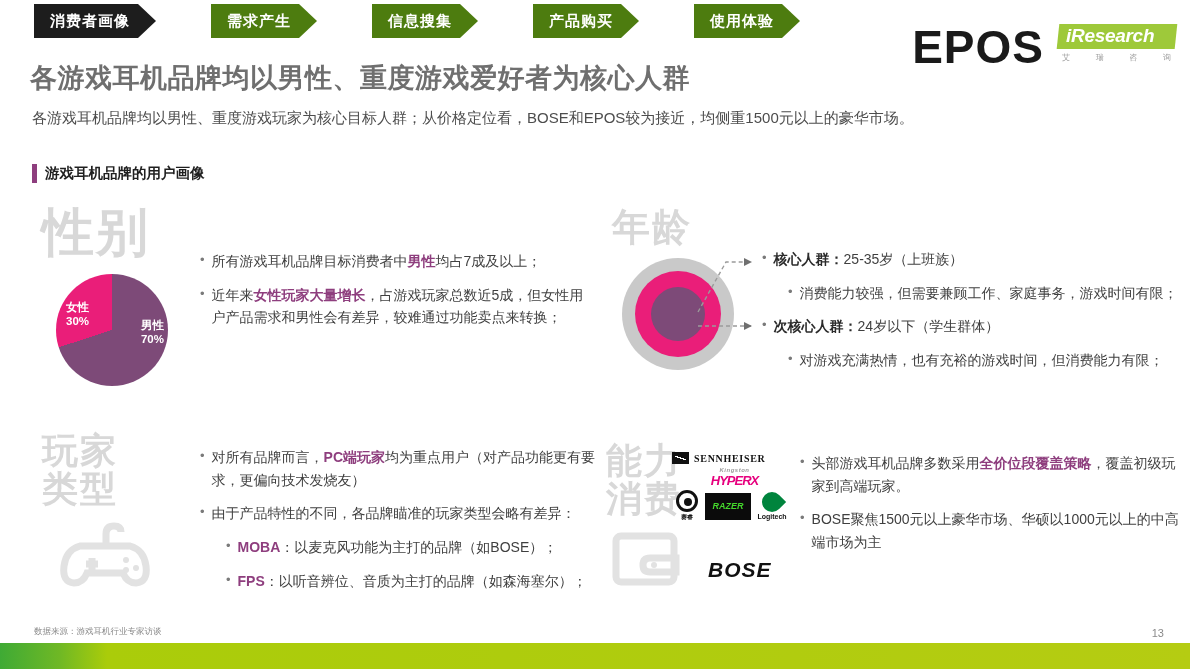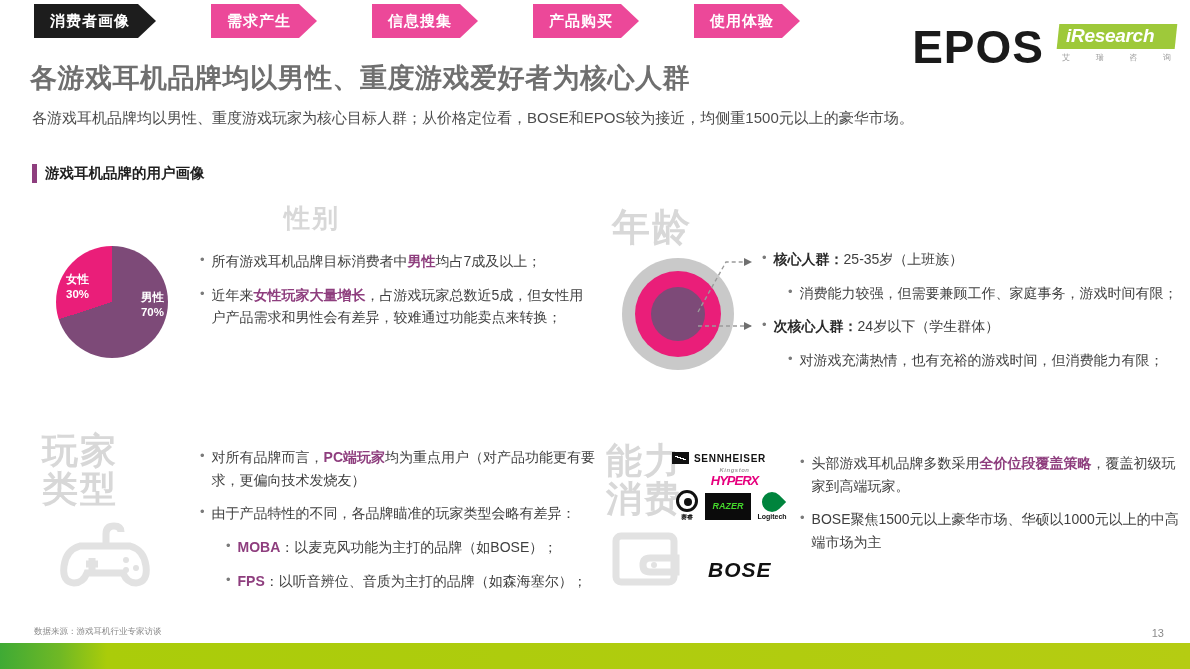--- a/index.html
+++ b/index.html
@@ -10,21 +10,21 @@
     overflow: hidden;
   }
   .slide { position: relative; width: 1190px; height: 669px; background:#fff; }
 
   
   .nav { position:absolute; left:34px; top:4px; height:34px; display:flex; align-items:flex-start;gap:47px; }
   .chev {
     position:relative; height:34px; display:flex; align-items:center; justify-content:center;
     color:#ffffff; font-size:15px; font-weight:600; letter-spacing:1px;
     padding:0 26px 0 16px; margin-right:8px;
-    background:#ec4899;
+    background:#4d7c0f;
     clip-path: polygon(0 0, calc(100% - 18px) 0, 100% 50%, calc(100% - 18px) 100%, 0 100%);
   }
   .chev.active { background:#1d1d1d; }
   .chev.first { clip-path: polygon(0 0, calc(100% - 18px) 0, 100% 50%, calc(100% - 18px) 100%, 0 100%); }
 
   
   .logos { position:absolute; right:14px; top:24px; display:flex; align-items:flex-start; gap:14px; }
   .epos-logo { font-size:46px; font-weight:700; letter-spacing:1px; color:#1a1a1a;
                font-family:"Liberation Sans", sans-serif; line-height:1; }
   .iresearch { position:relative; width:118px; }
@@ -43,21 +43,21 @@
   .sec-head { position:absolute; left:32px; top:164px; display:flex; align-items:center; gap:8px; }
   .sec-bar { width:5px; height:19px; background:#8e3e7e; }
   .sec-title { font-size:14.5px; font-weight:700; color:#1f1f1f; }
 
   
   .quad { position:absolute; }
   .ghost { color:#d8d8d8; font-weight:700; letter-spacing:2px; line-height:1.05; }
 
   
   .q-gender { left:42px; top:205px; width:540px; }
-  .g-ghost { font-size:26px;text-align:center; }
+  .g-ghost { font-size:52px; }
   .pie-wrap { position:relative; width:112px; height:112px; margin:14px 0 0 14px; }
   .pie {
     width:112px; height:112px; border-radius:50%;
     background: conic-gradient(#7d4a78 0deg 252deg, #ea1e79 252deg 360deg);
     transform: rotate(0deg);
   }
   .pie-lbl { position:absolute; color:#fff; font-weight:700; text-align:center; line-height:1.25; }
   .lbl-f { left:10px; top:26px; font-size:11.5px; }
   .lbl-m { right:4px; top:44px; font-size:11.5px; }
 
@@ -98,21 +98,21 @@
   
   .icon-ghost { fill:none; stroke:#e2e2e2; stroke-width:7; }
 
   
   .brands { position:absolute; left:672px; top:452px; width:125px; }
   .brand-row { display:flex; align-items:center; gap:4px; margin-bottom:3px; }
   .senn { display:flex; align-items:center; gap:5px; }
   .senn-mark { width:17px; height:12px; background:#111; position:relative; }
   .senn-mark::after { content:""; position:absolute; left:3px; top:2px; width:11px; height:8px;
      background:linear-gradient(20deg,transparent 45%,#fff 45%,#fff 55%,transparent 55%); }
-  .senn-txt { font-size:10px; font-weight:700; letter-spacing:.7px; color:#111; }
+  .senn-txt { font-size:10px; font-weight:700; letter-spacing:.7px; color:#111;font-family:Liberation Serif, serif; }
   .hyperx { text-align:center; }
   .hx-k { font-size:6px; font-style:italic; font-weight:700; color:#9b9b9b; letter-spacing:.5px;}
   .hx-t { font-size:13px; font-weight:700; font-style:italic; color:#e6007e; letter-spacing:-1px;text-align:center; }
   .logo-strip { display:flex; align-items:center; gap:3px; margin-top:2px; }
   .ss { width:30px; text-align:center; }
   .ss-ring { width:22px; height:22px; border:3px solid #111; border-radius:50%; margin:0 auto;
              position:relative; }
   .ss-ring::after { content:""; position:absolute; left:5px; top:5px; width:8px; height:8px;
              background:#111; border-radius:50%; }
   .ss-cn { font-size:6px; color:#111; font-weight:700; margin-top:1px; }

